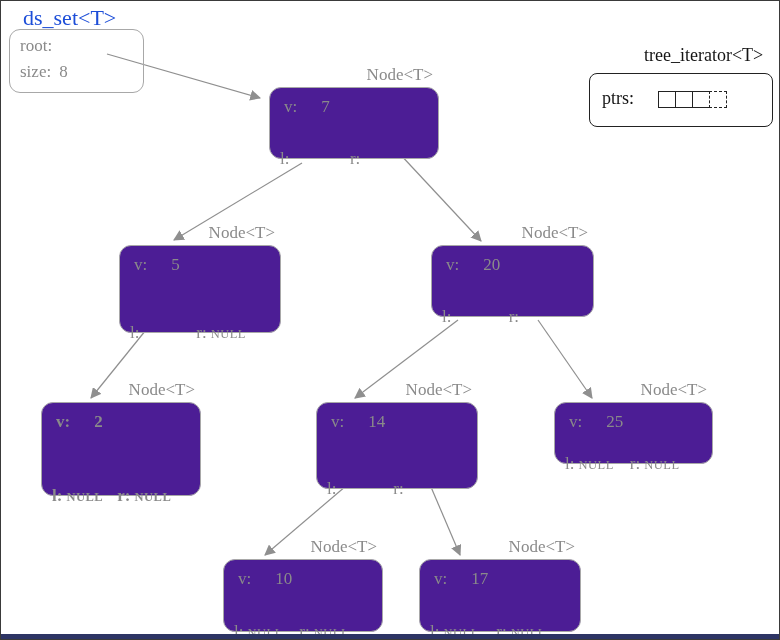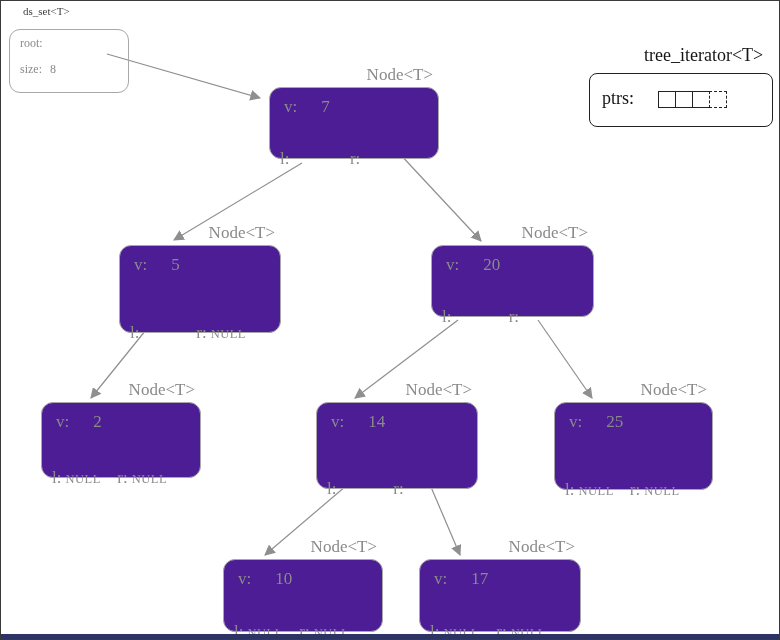--- a/index.html
+++ b/index.html
@@ -19,26 +19,26 @@
     background: #2d3464;
   }
   svg.edges {
     position: absolute; left: 0; top: 0; width: 780px; height: 640px;
     pointer-events: none;
   }
 
   
   .dsset-title {
     position: absolute; left: 22px; top: 4px;
-    font-size: 11px; color: #404040;
+    font-size: 22px; color: #1d4ed8;
   }
   .dsset-box {
-    position: absolute; left: 8px; top: 28px; width: 120px; height: 64px;
+    position: absolute; left: 8px; top: 28px; width: 135px; height: 64px;
     border: 1px solid #a8a8a8; border-radius: 11px;
-    font-size: 12px;
+    font-size: 17px;
   }
   .dsset-box .row { position: absolute; left: 10px; white-space: nowrap; }
   .dsset-box .row.r1 { top: 6px; }
   .dsset-box .row.r2 { top: 32px; }
   .dsset-box .val { margin-left: 8px; }
 
   
   .iter-title {
     position: absolute; left: 597px; top: 44px;
     font-size: 18px; color: #151515; margin-left: 46px;
@@ -145,21 +145,21 @@
       <div class="vrow"><span>v:</span><span class="val">20</span></div>
       <div class="lrrow">
         <span class="lpart"><span>l:</span><span class="nullv"></span></span>
         <span class="rpart"><span>r:</span><span class="nullv"></span></span>
       </div>
     </div>
   </div>
 
   <div class="node" style="left:40px;top:377px;width:160px;">
     <div class="node-title">Node&lt;T&gt;</div>
-    <div class="node-box" style="height:76px;">
+    <div class="node-box" style="height:94px;font-weight:bold;">
       <div class="vrow"><span>v:</span><span class="val">2</span></div>
       <div class="lrrow">
         <span class="lpart"><span>l:</span><span class="nullv">NULL</span></span>
         <span class="rpart"><span>r:</span><span class="nullv">NULL</span></span>
       </div>
     </div>
   </div>
 
   <div class="node" style="left:315px;top:377px;width:162px;">
     <div class="node-title">Node&lt;T&gt;</div>
@@ -167,21 +167,21 @@
       <div class="vrow"><span>v:</span><span class="val">14</span></div>
       <div class="lrrow">
         <span class="lpart"><span>l:</span><span class="nullv"></span></span>
         <span class="rpart"><span>r:</span><span class="nullv"></span></span>
       </div>
     </div>
   </div>
 
   <div class="node" style="left:553px;top:377px;width:159px;">
     <div class="node-title">Node&lt;T&gt;</div>
-    <div class="node-box" style="height:88px;padding-left:48px;">
+    <div class="node-box" style="height:62px;padding-left:48px;">
       <div class="vrow"><span>v:</span><span class="val">25</span></div>
       <div class="lrrow">
         <span class="lpart"><span>l:</span><span class="nullv">NULL</span></span>
         <span class="rpart"><span>r:</span><span class="nullv">NULL</span></span>
       </div>
     </div>
   </div>
 
   <div class="node" style="left:222px;top:534px;width:160px;">
     <div class="node-title">Node&lt;T&gt;</div>

